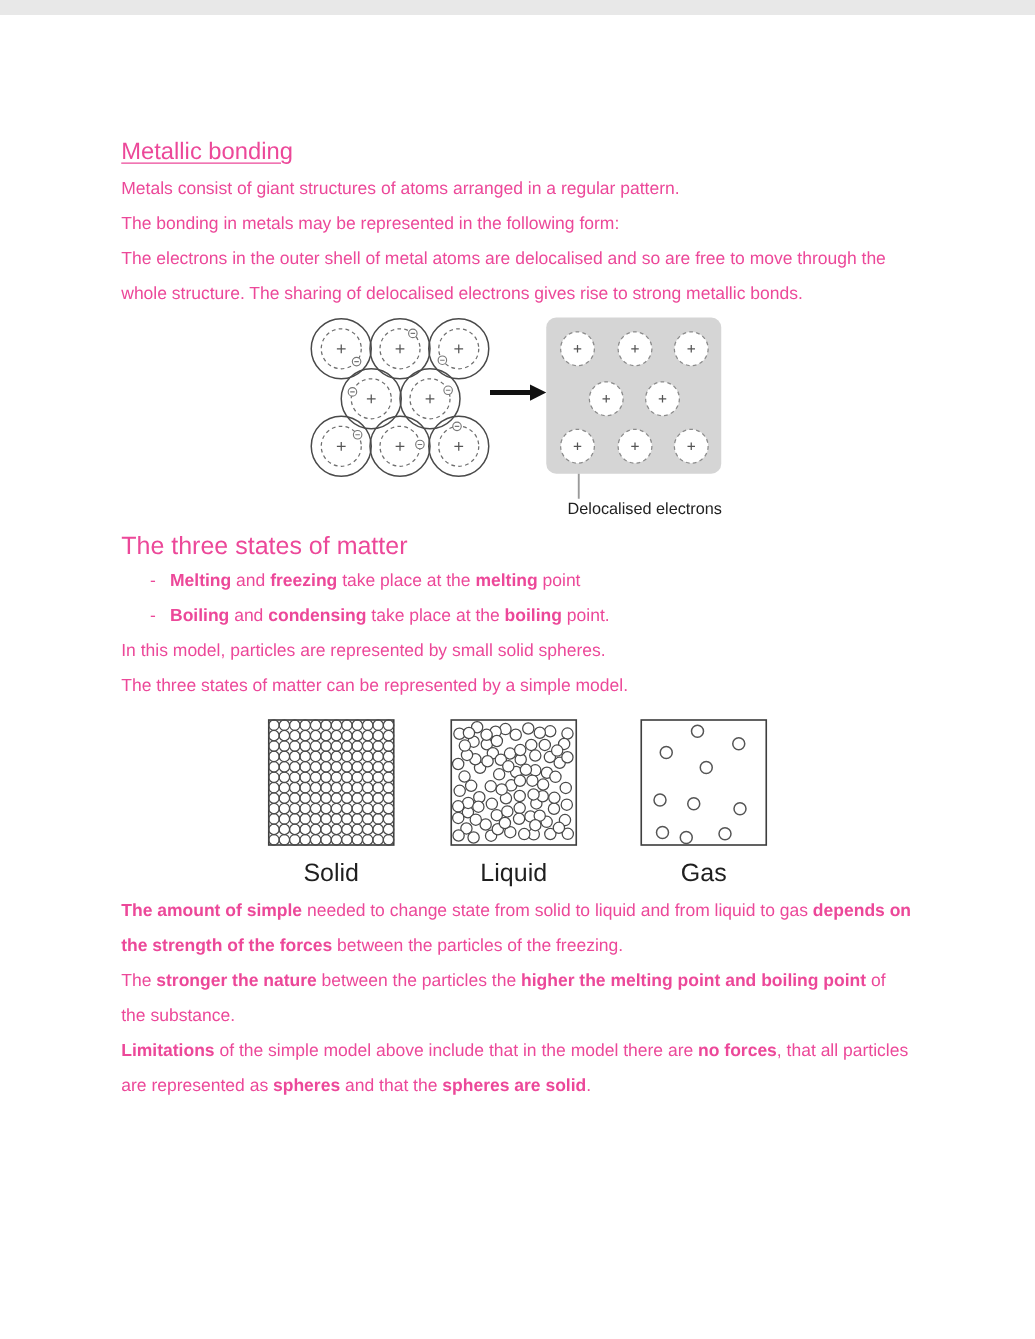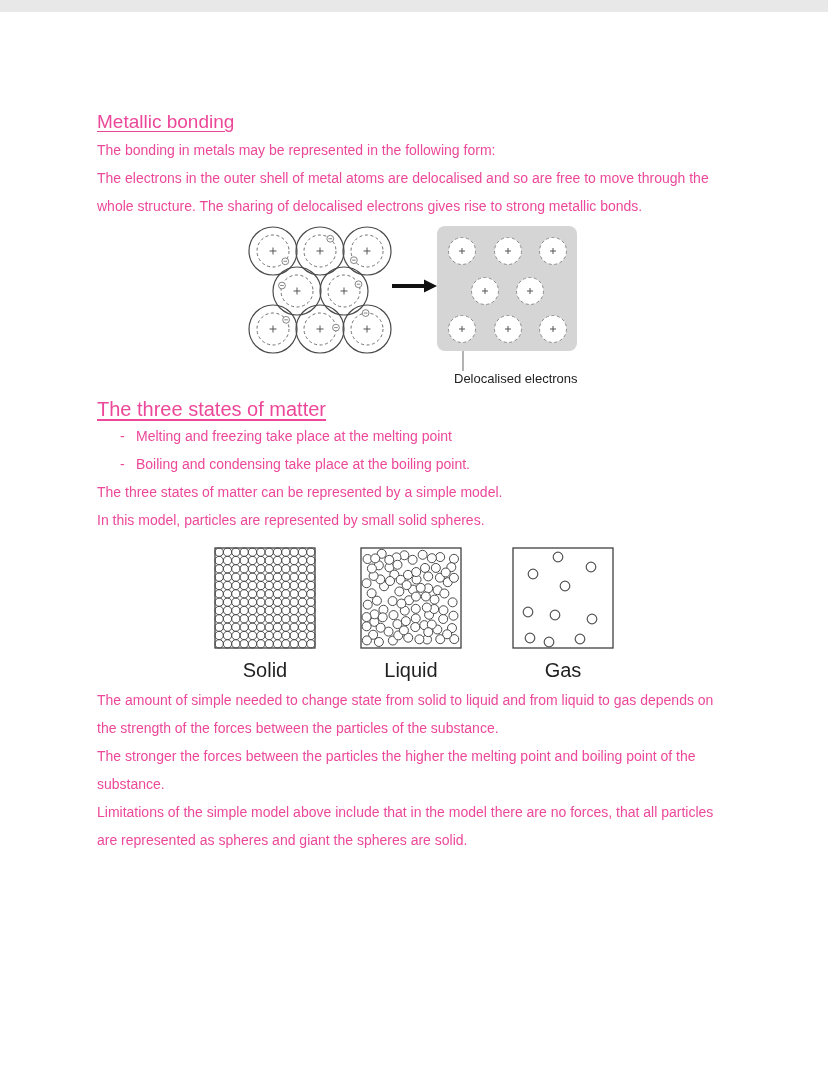--- a/index.html
+++ b/index.html
@@ -17,38 +17,39 @@
     left:97px;top:98px;
     width:633px;
     font-size:14px;
   }
   h1.doc-h{
     font-size:19px;font-weight:400;margin:0 0 2px 0;
     text-decoration:underline;text-underline-offset:3px;line-height:24px;
   }
   h2.doc-h{
     font-size:20px;font-weight:400;margin:8px 0 0 0;
-    text-decoration:underline;text-underline-offset:3px;line-height:26px;
+    text-underline-offset:3px;line-height:26px;
   }
   p.body-line{margin:0;line-height:28px;}
   .bullet{display:flex;line-height:28px;}
   .bullet .marker{width:16px;margin-left:23px;flex:none;}
   .bullet p{margin:0;flex:1;line-height:28px;}
-  b,.b{font-weight:400;}
+  b,.b{font-weight:700;}
   .fig1{margin:4px 0 0 143px;height:164px;}
   .fig2{margin:12px 0 0 100px;height:140px;}
   svg{display:block;}
 </style>
 </head>
 <body>
 
 <div class="page">
   <div class="content">
 
     <h1 class="doc-h">Metallic bonding</h1>
+    <p class="body-line"><span>Metals consist of giant structures of atoms arranged in a regular pattern.</span></p>
     <p class="body-line"><span>The bonding in metals may be represented in the following form:</span></p>
     <p class="body-line"><span>The electrons in the outer shell of metal atoms are delocalised and so are free to move through the whole structure. The sharing of delocalised electrons gives rise to strong metallic bonds.</span></p>
 
     <div class="fig1">
       <svg id="fig-metallic" width="345" height="164" viewBox="0 0 345 164">
           <rect x="197" y="2" width="140" height="125" rx="8" fill="#d5d5d5"></rect>
           <circle cx="33" cy="27" r="24" fill="none" stroke="#4a4a4a" stroke-width="1.2"></circle>
           <circle cx="33" cy="27" r="16" fill="none" stroke="#6e6e6e" stroke-width="1" stroke-dasharray="3 2.6"></circle>
           <line x1="29.5" y1="27" x2="36.5" y2="27" stroke="#555" stroke-width="1"></line>
           <line x1="33" y1="23.5" x2="33" y2="30.5" stroke="#555" stroke-width="1"></line>
@@ -131,22 +132,22 @@
 
     <div class="bullet">
       <span class="marker">-</span>
       <p><span class="b">Melting</span><span> and </span><span class="b">freezing</span><span> take place at the </span><span class="b">melting</span><span> point</span></p>
     </div>
     <div class="bullet">
       <span class="marker">-</span>
       <p><span class="b">Boiling</span><span> and </span><span class="b">condensing</span><span> take place at the </span><span class="b">boiling</span><span> point.</span></p>
     </div>
 
+    <p class="body-line"><span>In this model, particles are represented by small solid spheres.</span></p>
     <p class="body-line"><span>The three states of matter can be represented by a simple model.</span></p>
-    <p class="body-line"><span>In this model, particles are represented by small solid spheres.</span></p>
 
     <div class="fig2">
       <svg id="fig-states" width="420" height="140" viewBox="0 0 420 140">
           <rect x="18" y="2" width="100" height="100" fill="none" stroke="#3f3f3f" stroke-width="1.3"></rect>
           <circle cx="22.166666666666668" cy="6.166666666666667" r="4.17" fill="none" stroke="#4a4a4a" stroke-width="1"></circle>
           <circle cx="30.5" cy="6.166666666666667" r="4.17" fill="none" stroke="#4a4a4a" stroke-width="1"></circle>
           <circle cx="38.833333333333336" cy="6.166666666666667" r="4.17" fill="none" stroke="#4a4a4a" stroke-width="1"></circle>
           <circle cx="47.16666666666667" cy="6.166666666666667" r="4.17" fill="none" stroke="#4a4a4a" stroke-width="1"></circle>
           <circle cx="55.5" cy="6.166666666666667" r="4.17" fill="none" stroke="#4a4a4a" stroke-width="1"></circle>
           <circle cx="63.83333333333334" cy="6.166666666666667" r="4.17" fill="none" stroke="#4a4a4a" stroke-width="1"></circle>
@@ -387,18 +388,18 @@
           <circle cx="331" cy="66" r="4.8" fill="none" stroke="#555" stroke-width="1.2"></circle>
           <circle cx="358" cy="69" r="4.8" fill="none" stroke="#555" stroke-width="1.2"></circle>
           <circle cx="395" cy="73" r="4.8" fill="none" stroke="#555" stroke-width="1.2"></circle>
           <circle cx="333" cy="92" r="4.8" fill="none" stroke="#555" stroke-width="1.2"></circle>
           <circle cx="352" cy="96" r="4.8" fill="none" stroke="#555" stroke-width="1.2"></circle>
           <circle cx="383" cy="93" r="4.8" fill="none" stroke="#555" stroke-width="1.2"></circle>
           <text x="366" y="131" font-size="20" fill="#1f1f1f" text-anchor="middle" font-family="&quot;Liberation Sans&quot;,sans-serif">Gas</text>
         </svg>
     </div>
 
-    <p class="body-line"><span class="b">The amount of simple</span><span> needed to change state from solid to liquid and from liquid to gas </span><span class="b">depends on the strength of the forces</span><span> between the particles of the substance.</span></p>
-    <p class="body-line"><span>The </span><span class="b">stronger the forces</span><span> between the particles the </span><span class="b">higher the melting point and boiling point</span><span> of the substance.</span></p>
-    <p class="body-line"><span class="b">Limitations</span><span> of the simple model above include that in the model there are </span><span class="b">no forces</span><span>, that all particles are represented as </span><span class="b">spheres</span><span> and giant the </span><span class="b">spheres are solid</span><span>.</span></p>
+    <p class="body-line"><span class="b">The amount of simple</span><span> needed to change state from solid to liquid and from liquid to gas </span><span class="b">depends on the strength of the forces</span><span> between the particles of the freezing.</span></p>
+    <p class="body-line"><span>The </span><span class="b">stronger the nature</span><span> between the particles the </span><span class="b">higher the melting point and boiling point</span><span> of the substance.</span></p>
+    <p class="body-line"><span class="b">Limitations</span><span> of the simple model above include that in the model there are </span><span class="b">no forces</span><span>, that all particles are represented as </span><span class="b">spheres</span><span> and that the </span><span class="b">spheres are solid</span><span>.</span></p>
 
   </div>
 </div>
 
 </body></html>

